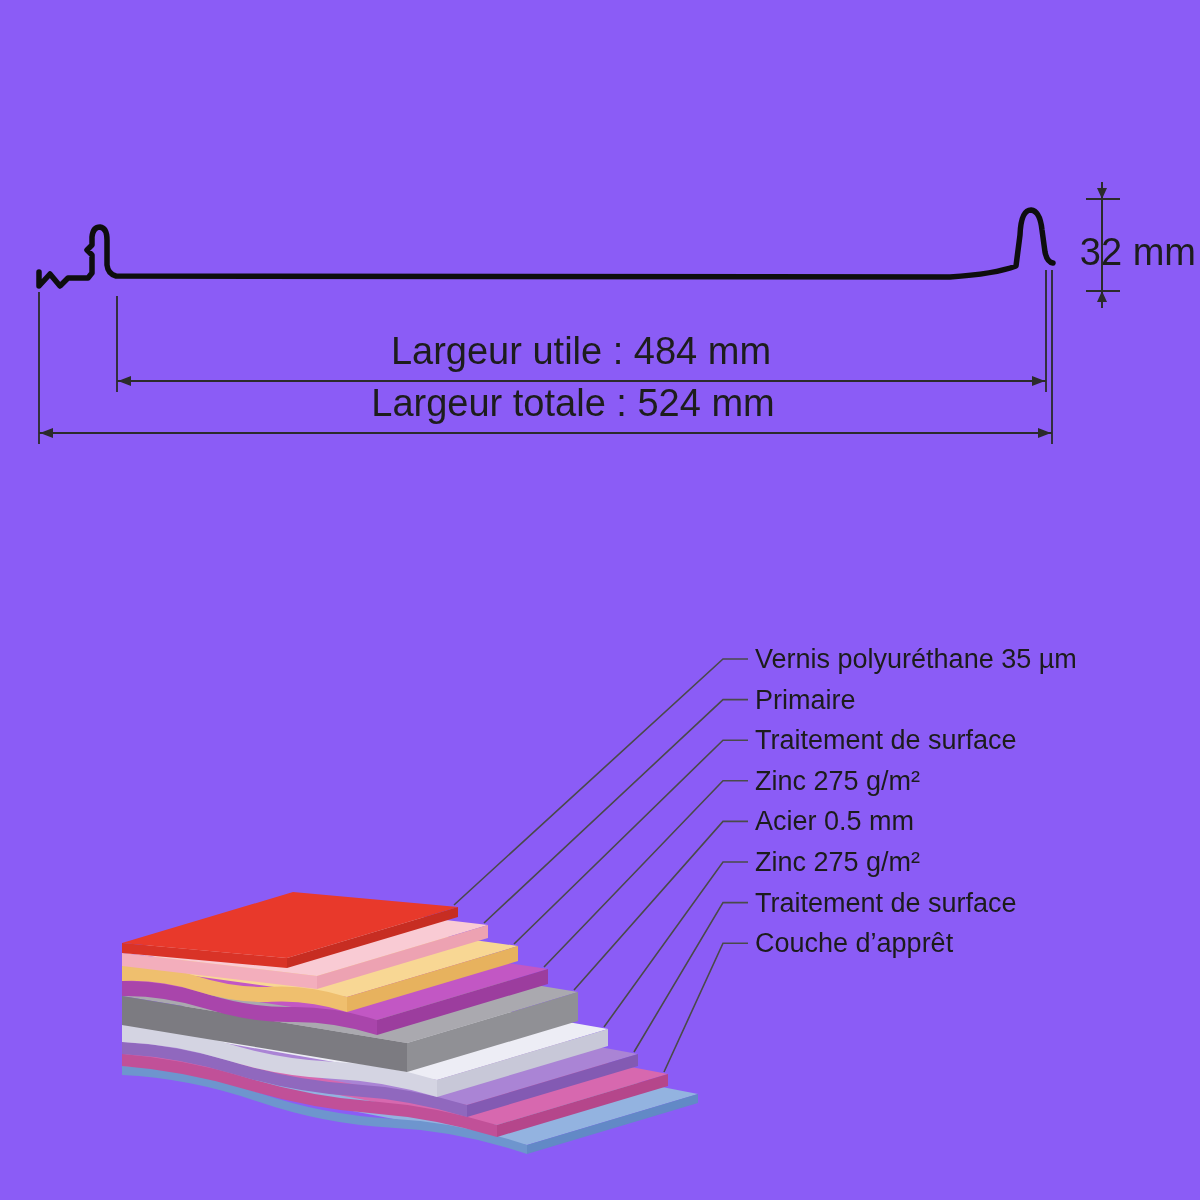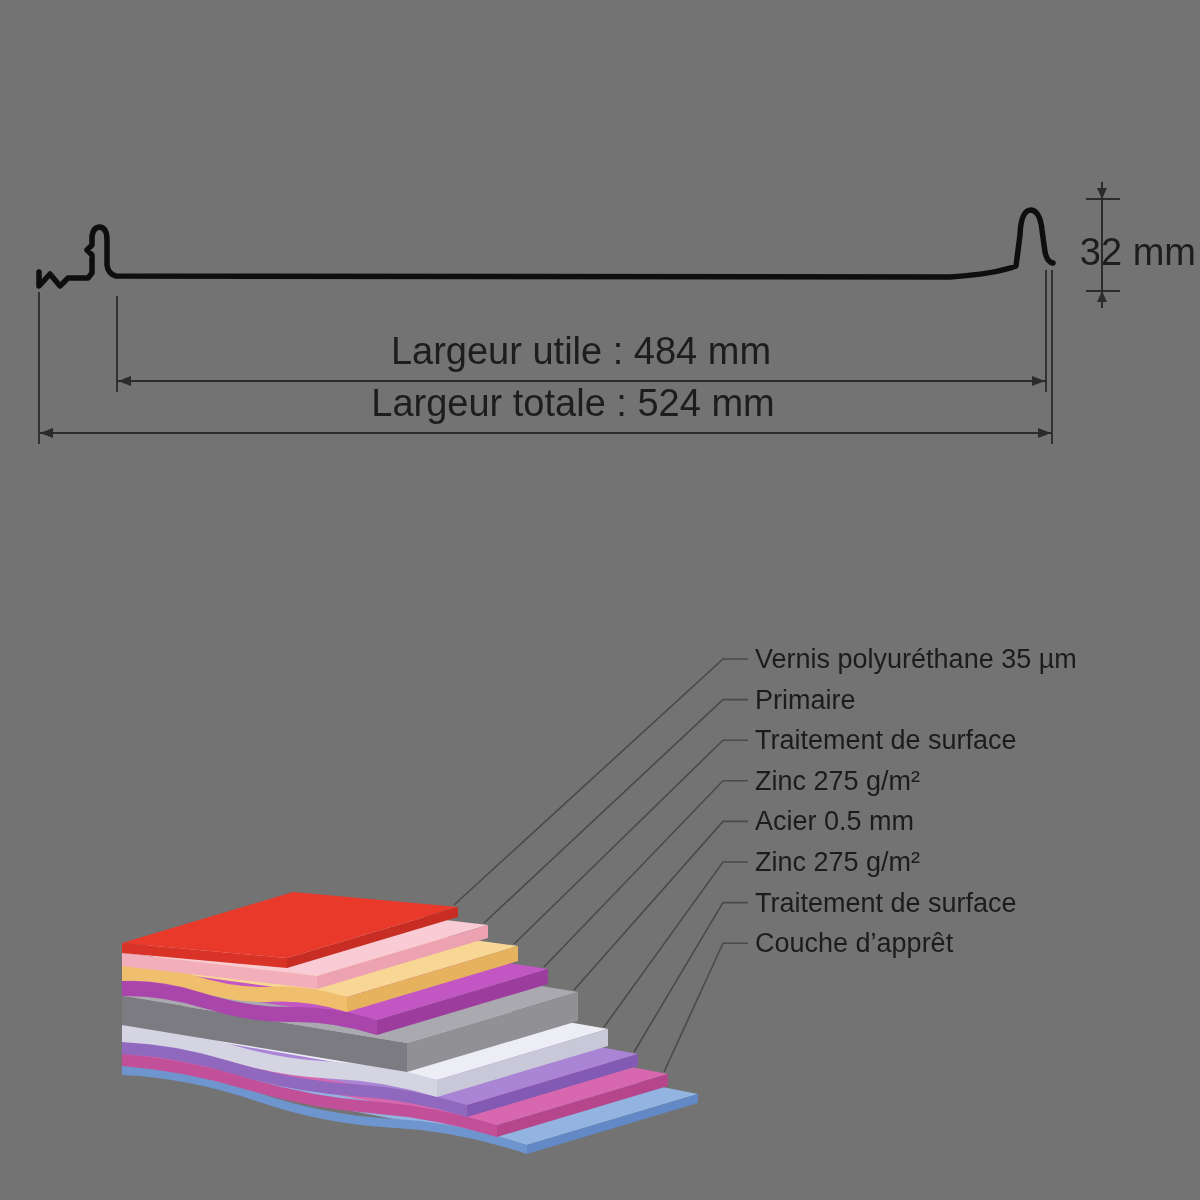--- a/index.html
+++ b/index.html
@@ -1,16 +1,16 @@
 <!DOCTYPE html>
 <html><head>
 <meta charset="utf-8">
 <style>
   html,body{margin:0;padding:0;background:#ffffff;}
-  #page{position:relative;width:1200px;height:1200px;background:#737373;overflow:hidden;
+  #page{position:relative;width:1200px;height:1200px;background:#8b5cf6;overflow:hidden;
         font-family:"Liberation Sans",sans-serif;}
   svg{position:absolute;left:0;display:block;}
   #profile-svg{top:0;}
   #stack-svg{top:630px;}
   .profile{fill:none;stroke:#0e0e0e;stroke-width:5.5;stroke-linejoin:round;stroke-linecap:round;}
   .dimline{stroke:#2b2b2b;stroke-width:2;fill:none;}
   .extline{stroke:#2b2b2b;stroke-width:1.8;fill:none;}
   .arr{fill:#2b2b2b;stroke:none;}
   .dim-text{font-family:"Liberation Sans",sans-serif;font-size:38px;font-weight:500;fill:#1d1d1d;}
   .layer-label{font-family:"Liberation Sans",sans-serif;font-size:27px;font-weight:500;fill:#1c1c1c;}

